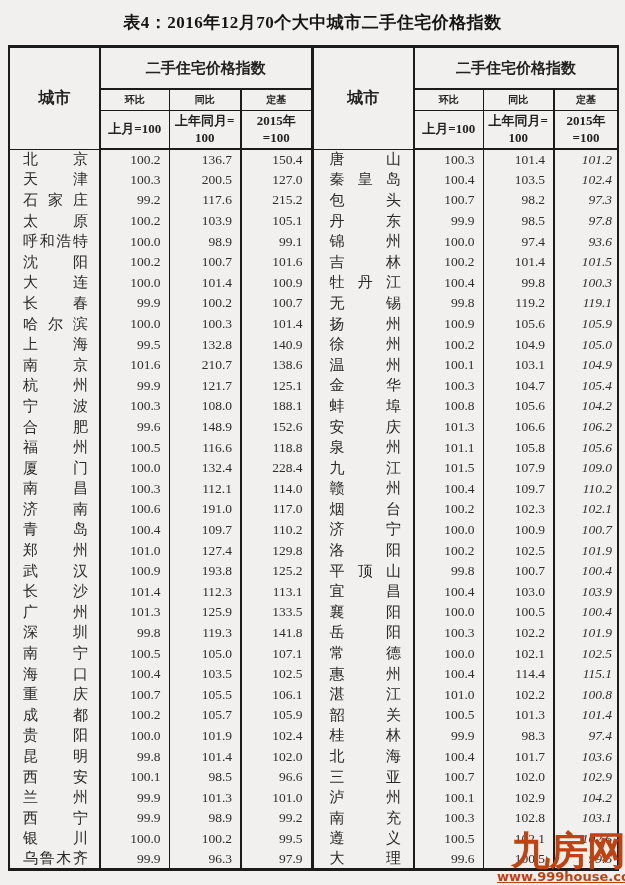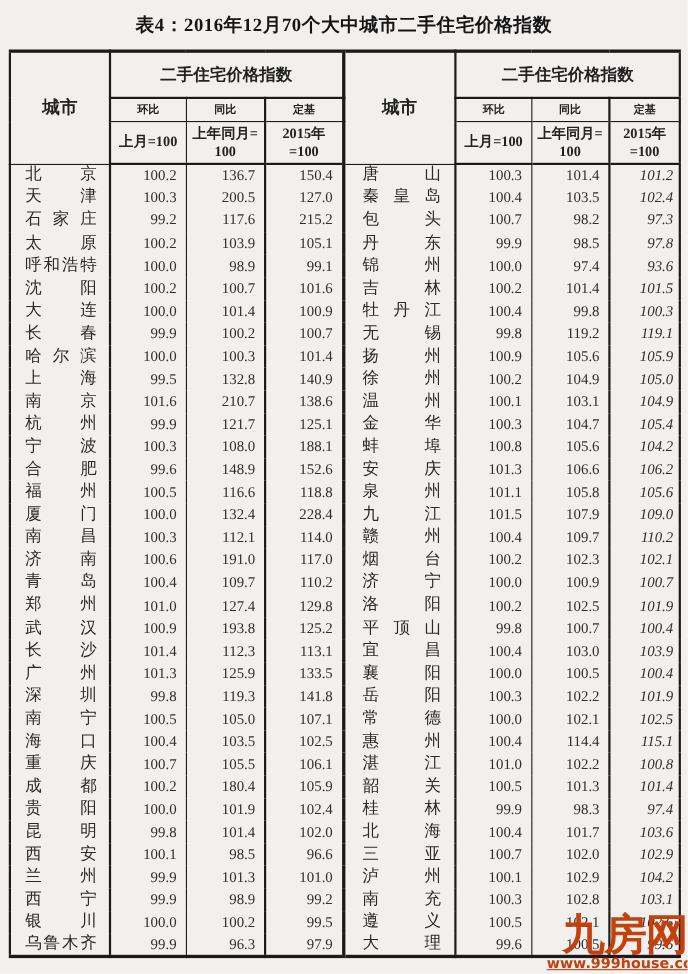--- a/index.html
+++ b/index.html
@@ -684,21 +684,21 @@
           <td class="num bl2 last-r">100.8</td>
         </tr>
         <tr>
           <td class="city">
             <span class="cityname">
               <span>成</span>
               <span>都</span>
             </span>
           </td>
           <td class="num bl2">100.2</td>
-          <td class="num">180.4</td>
+          <td class="num">105.7</td>
           <td class="num bl2">105.9</td>
           <td class="city2 bl3">
             <span class="cityname">
               <span>韶</span>
               <span>关</span>
             </span>
           </td>
           <td class="num bl2">100.5</td>
           <td class="num">101.3</td>
           <td class="num bl2 last-r">101.4</td>

